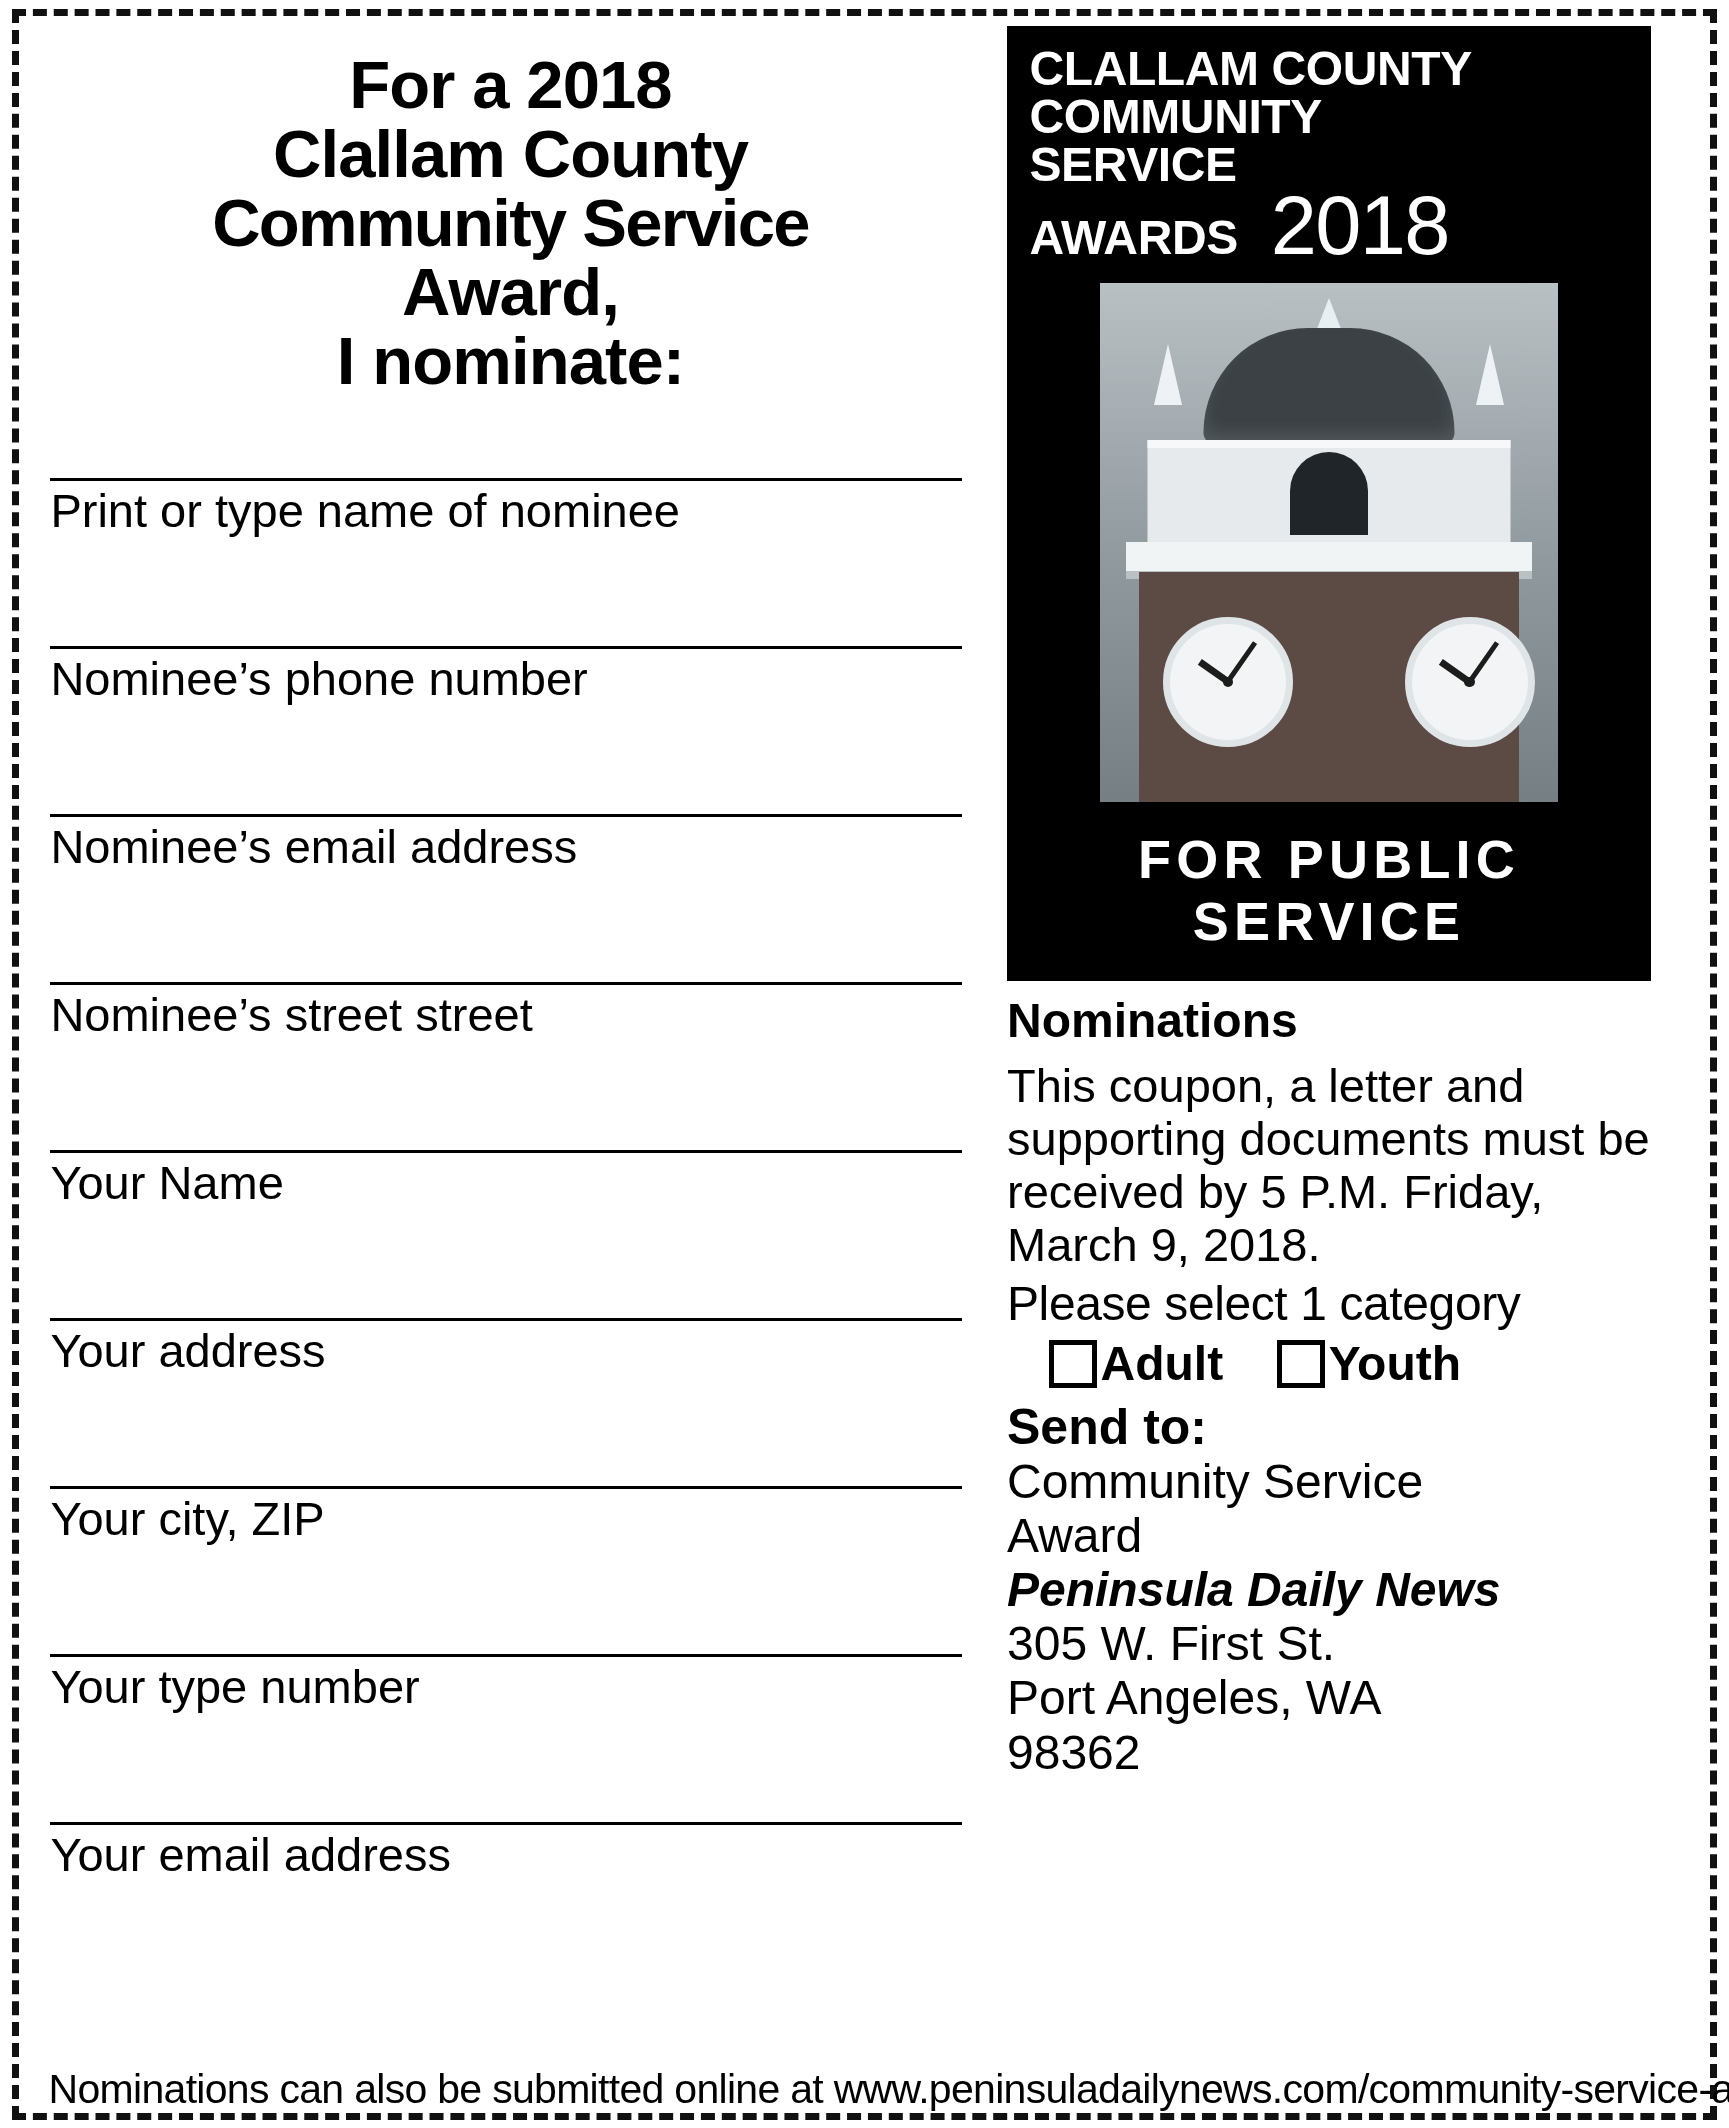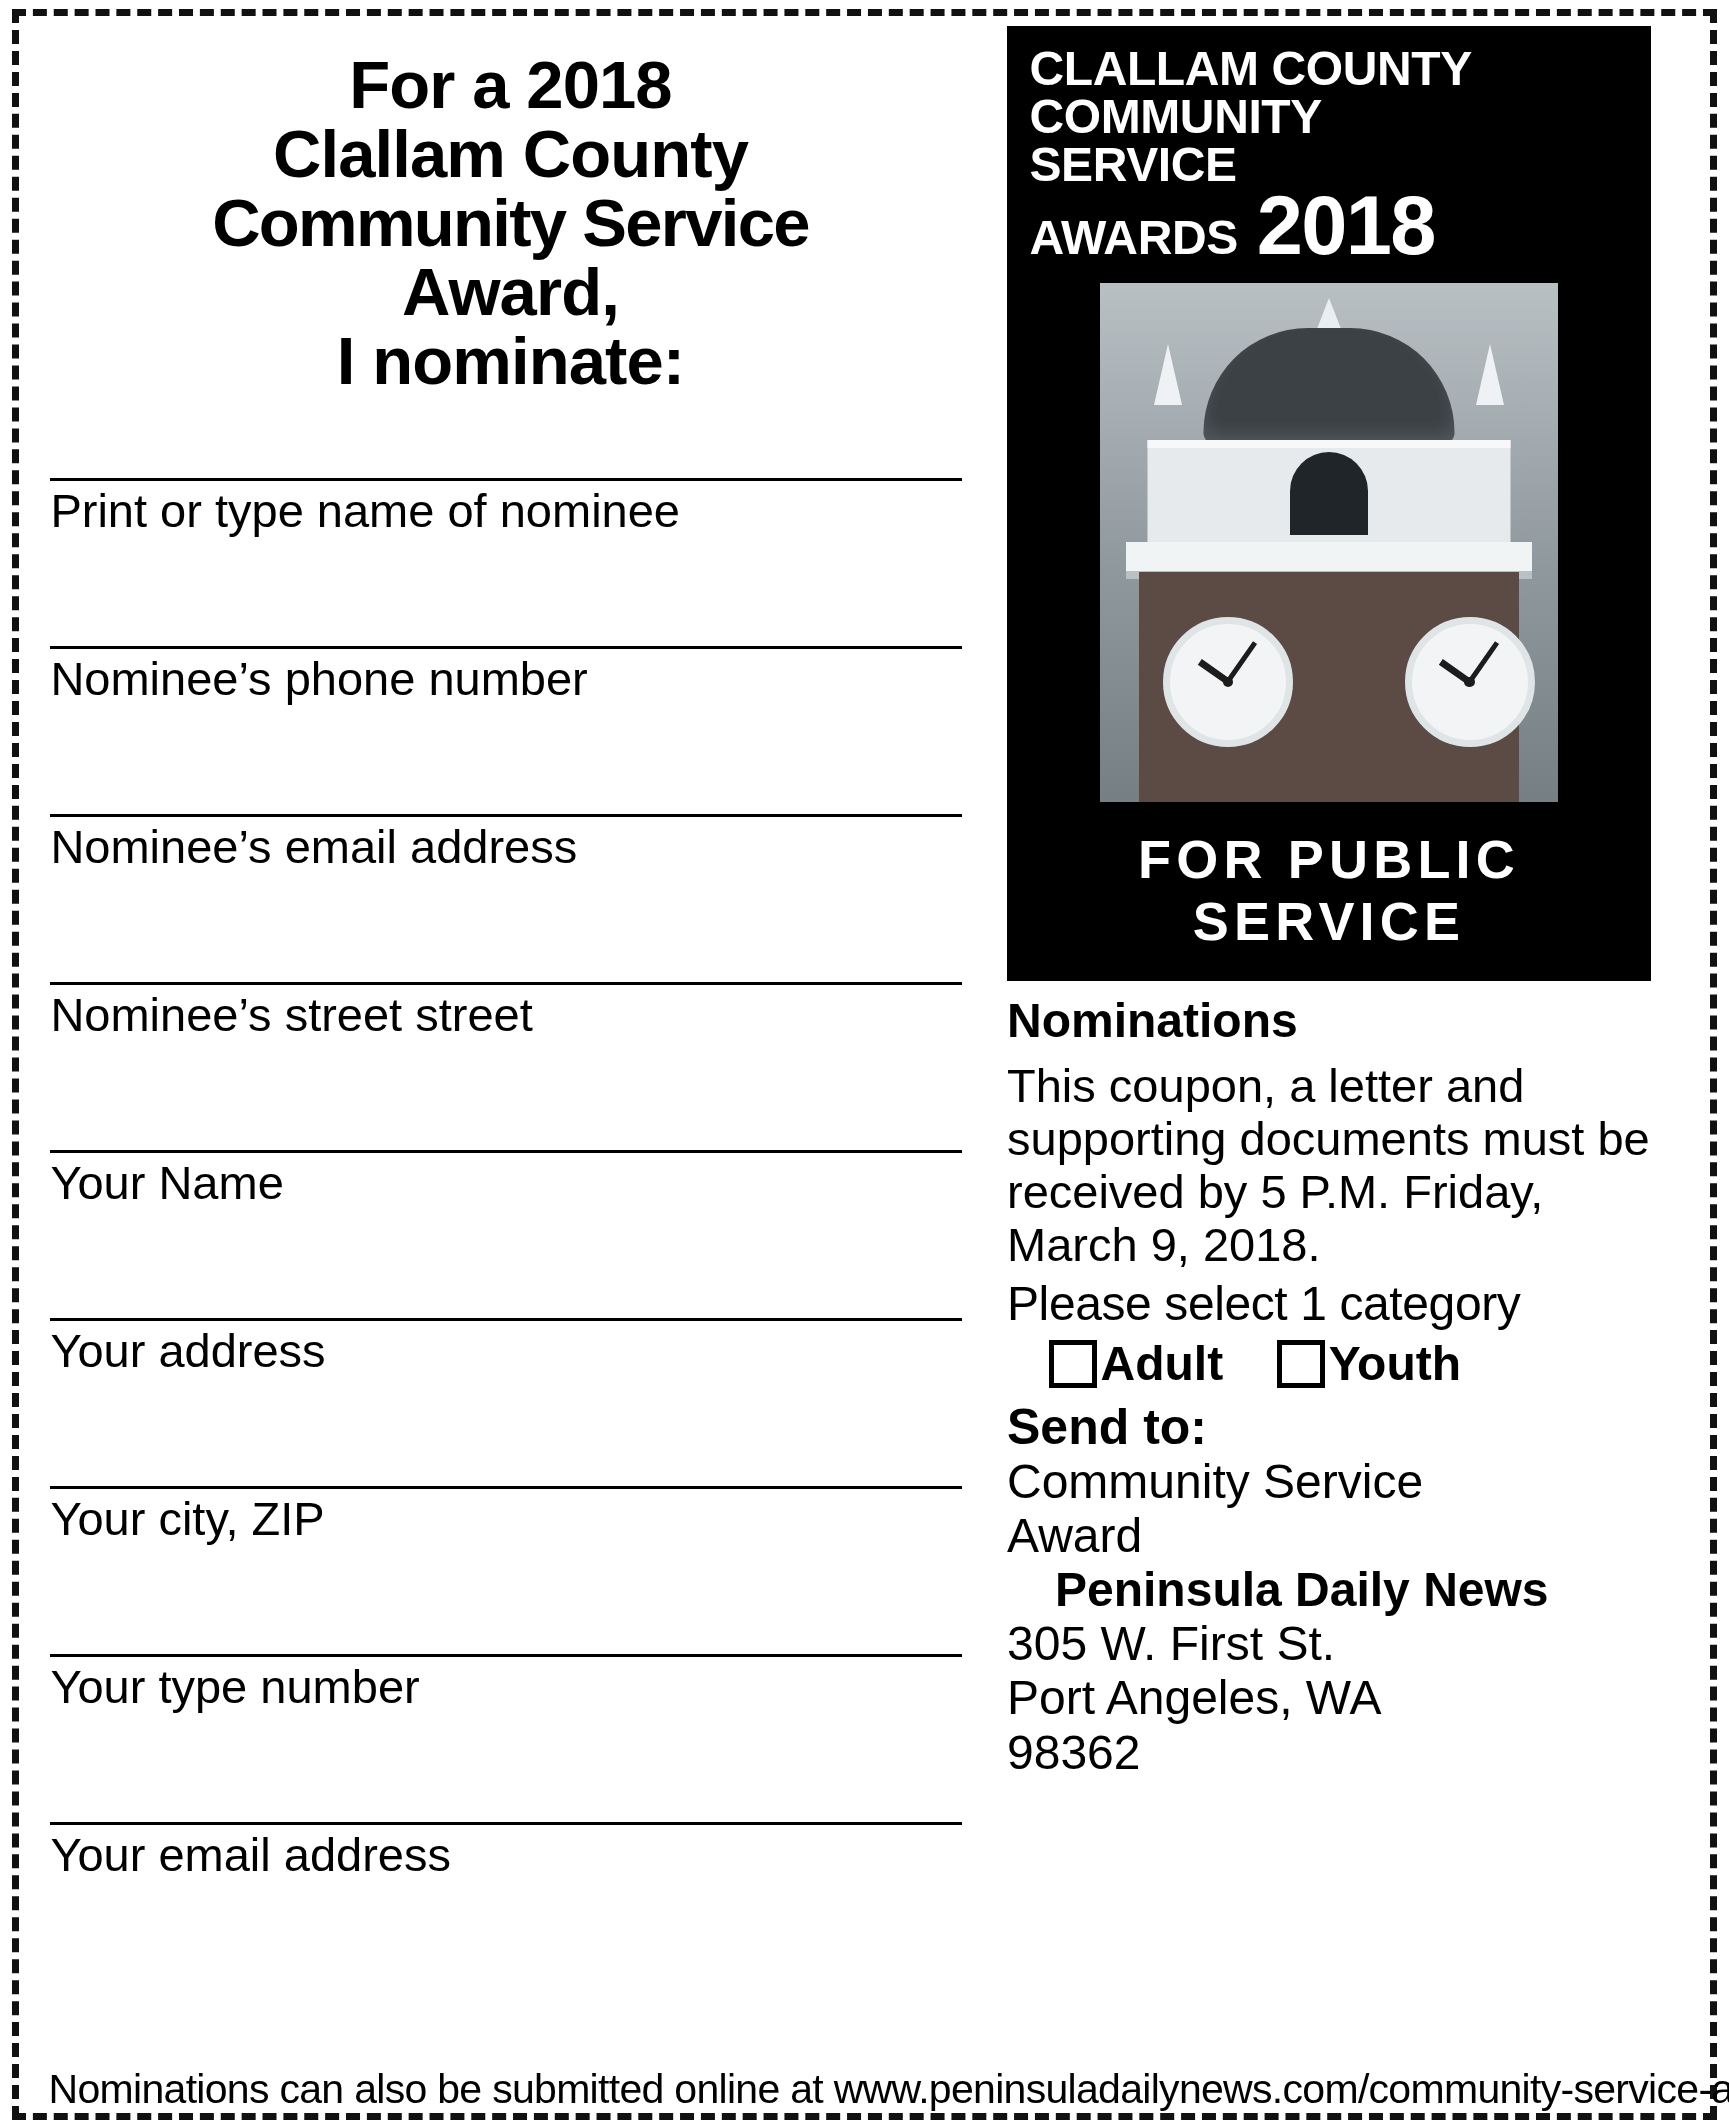--- a/index.html
+++ b/index.html
@@ -125,24 +125,24 @@
   }
   .bb-title .ln {
     display: block;
   }
   .bb-title-row {
     display: flex;
     align-items: baseline;
     justify-content: flex-start;
   }
   .bb-year {
-    font-weight: bold;
+    font-weight: normal;
     font-size: 83px;
     line-height: 0.9;
-    margin-left: 19px;
+    margin-left: 33px;
     letter-spacing: -1.7px;
   }
 
   .photo {
     margin: 19px auto 0 auto;
     width: 458px;
     height: 519px;
     background: linear-gradient(180deg,#9aa3a8 0%, #8e979c 40%, #7e868b 100%);
     position: relative;
     overflow: hidden;
@@ -323,22 +323,22 @@
     font-weight: bold;
     font-size: 50px;
     line-height: 1.1;
     margin-top: 12px;
   }
   .send-body {
     font-size: 48px;
     line-height: 1.13;
   }
   .send-body .ital {
-    font-weight: bold;
-    margin-left: 48px;
+    font-style: italic;
+    font-weight: bold;
   }
 
   
   .footer {
     position: absolute;
     left: 8.6px;
     right: 8.6px;
     bottom: -5.2px;
     font-size: 41px;
     line-height: 1.1;

